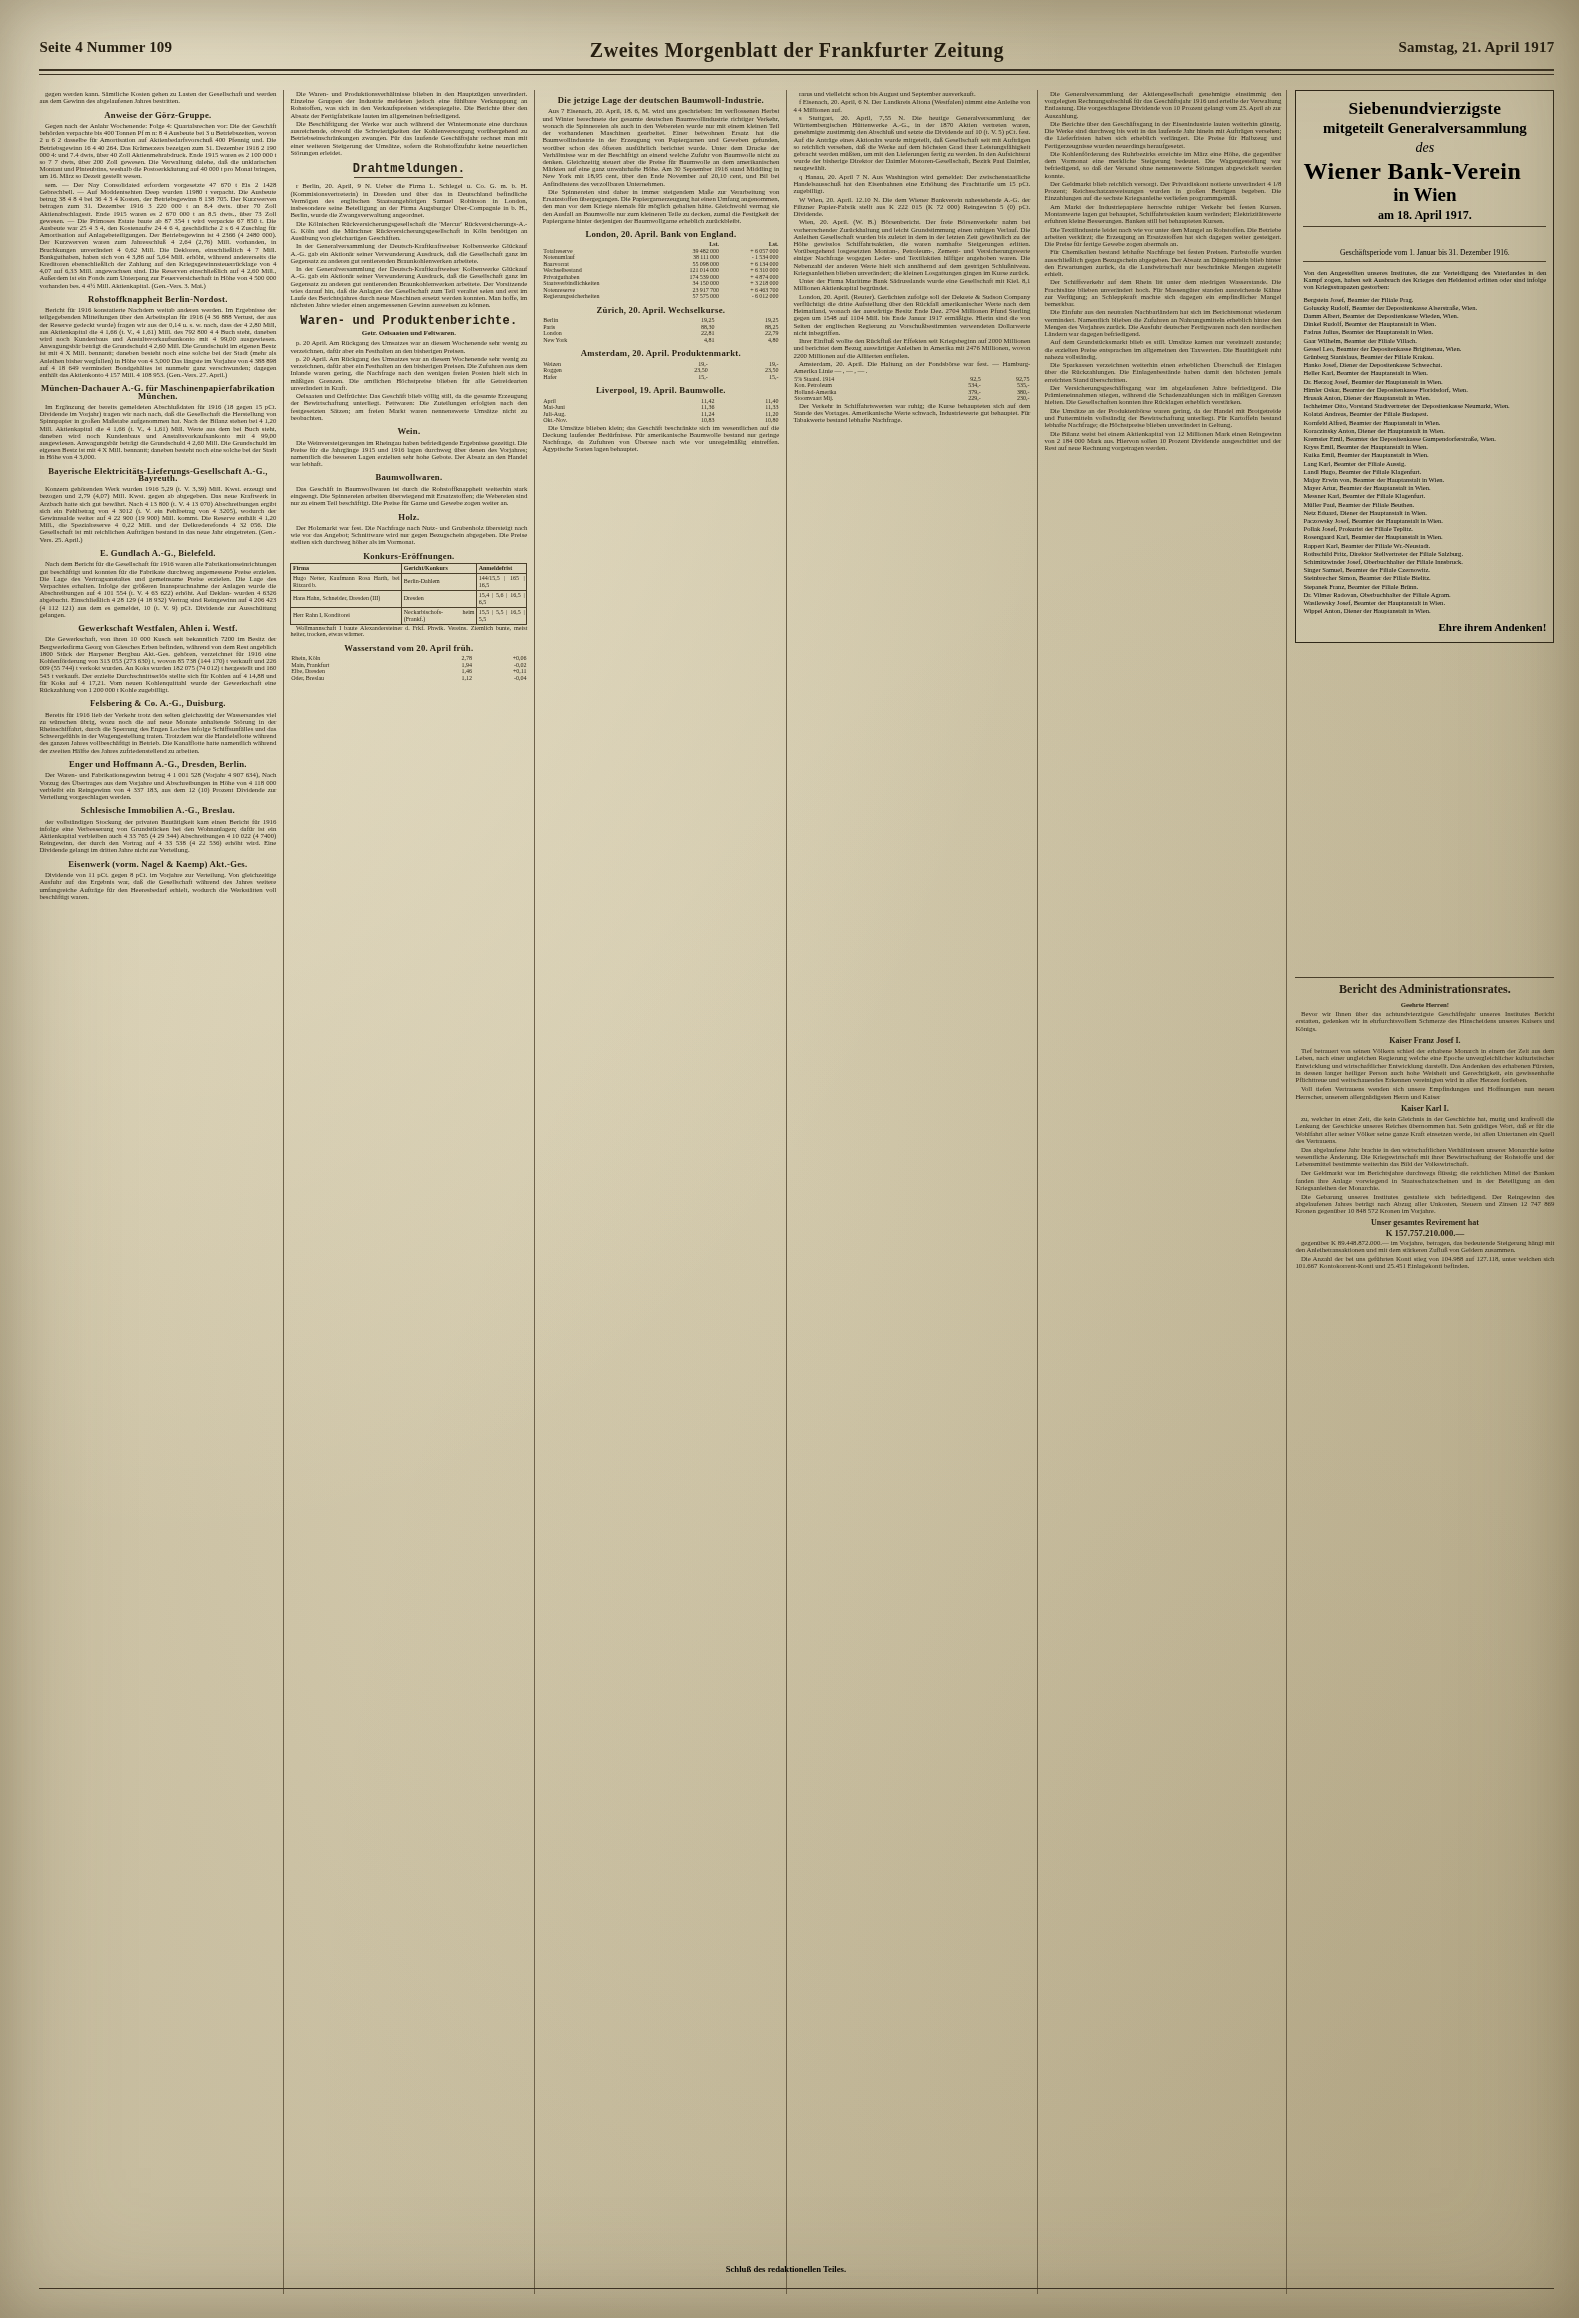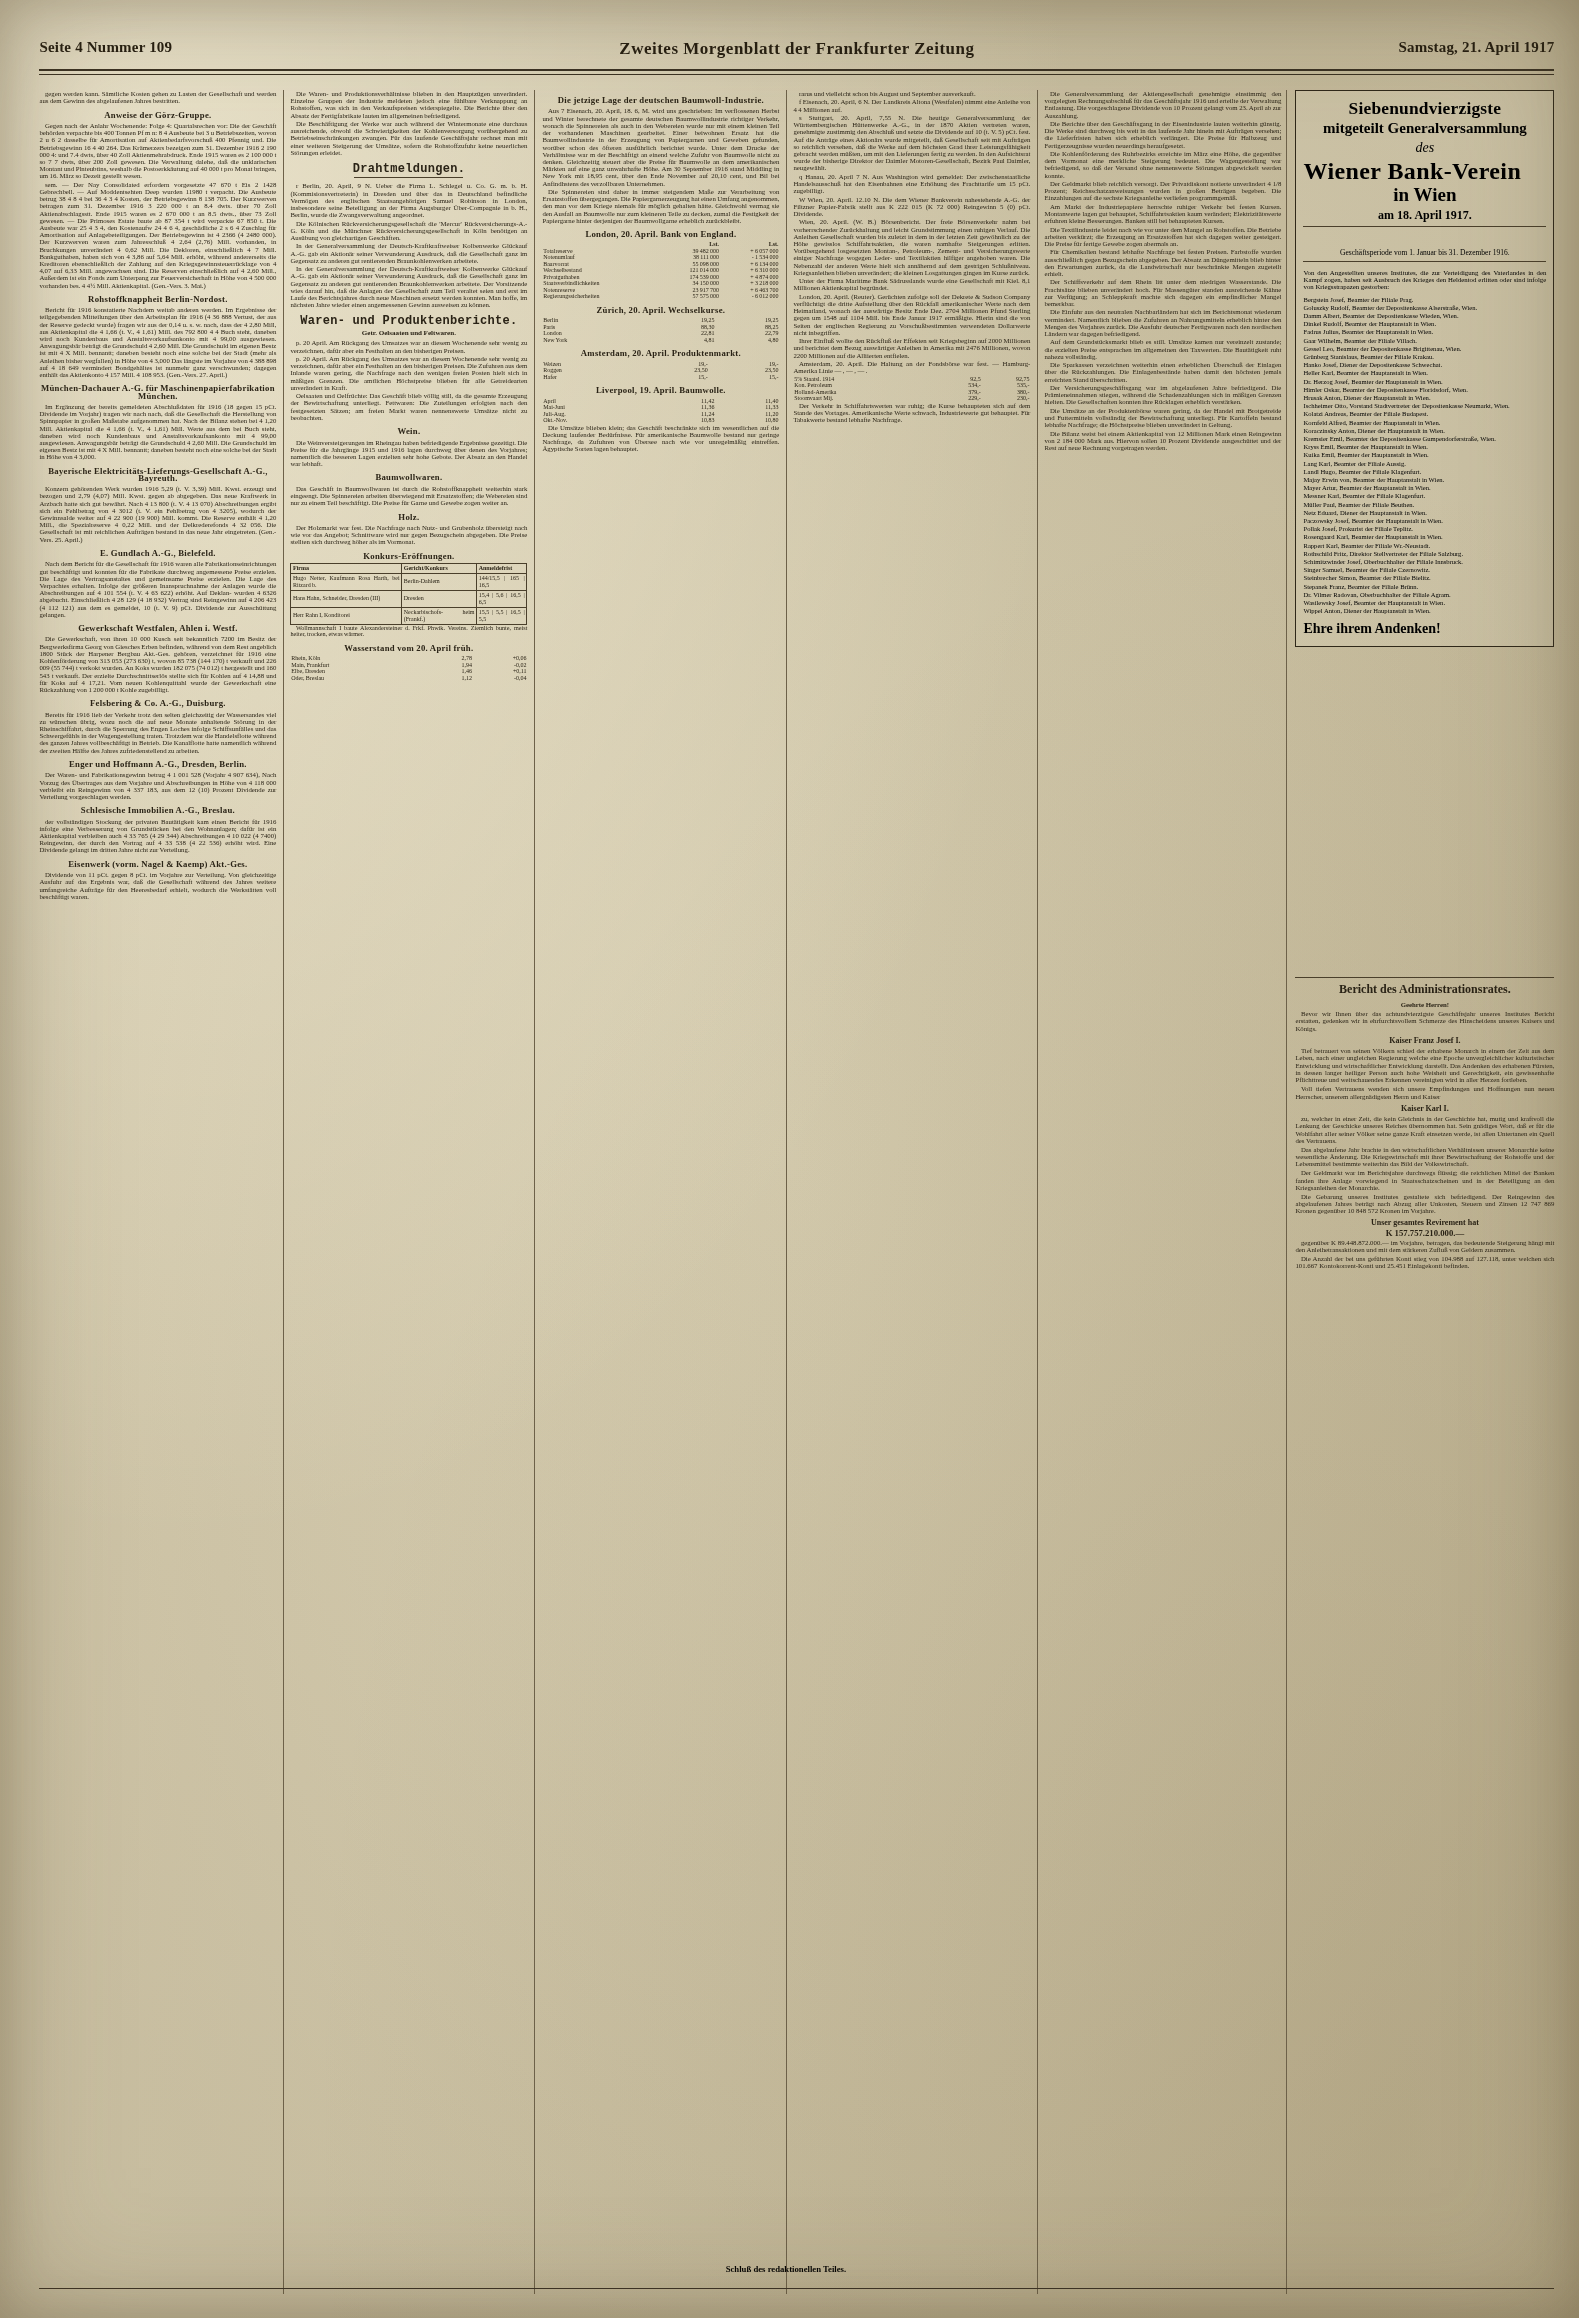--- a/index.html
+++ b/index.html
@@ -52,21 +52,21 @@
     font-family: "Liberation Serif", serif;
   }
   .masthead .mh-left {
     position: absolute; left: 0; top: 0;
     font-size: 15px; font-weight: bold; letter-spacing: 0.2px;
     color: #241d10;
   }
   .masthead .mh-center {
     position: absolute; left: 0; right: 0; top: 0;
     text-align: center;
-    font-size: 17px; font-weight: bold; letter-spacing: 0.5px;
+    font-size: 20px; font-weight: bold; letter-spacing: 0.5px;
     color: #241d10;
   }
   .masthead .mh-right {
     position: absolute; right: 0; top: 0;
     font-size: 15px; font-weight: bold; letter-spacing: 0.2px;
     color: #241d10;
   }
   .rule {
     position: absolute;
     background: #3a3122;
@@ -165,21 +165,21 @@
     font-size: 7.5px; text-align: center; margin-top: 22px; line-height: 8.7px;
   }
   .ad .body {
     font-size: 6.8px; line-height: 7.4px; text-align: justify; margin-top: 6.3px;
   }
   .ad .namelist {
     font-size: 6.6px; line-height: 7.4px; margin-top: 4.7px;
   }
   .ad .namelist div { margin-bottom: 0.8px; }
   .ad .closing {
-    font-size: 14px; font-weight: bold; text-align: left; margin-top: 6.3px;
+    font-size: 11px; font-weight: bold; text-align: right; margin-top: 6.3px;
   }
 
   .rep {
     position: absolute;
     left: 1278px;
     width: 259px;
     color: #2a2316;
   }
   .rep h4 {
     font-size: 12px; font-weight: bold; text-align: center; margin: 0 0 4px 0;

